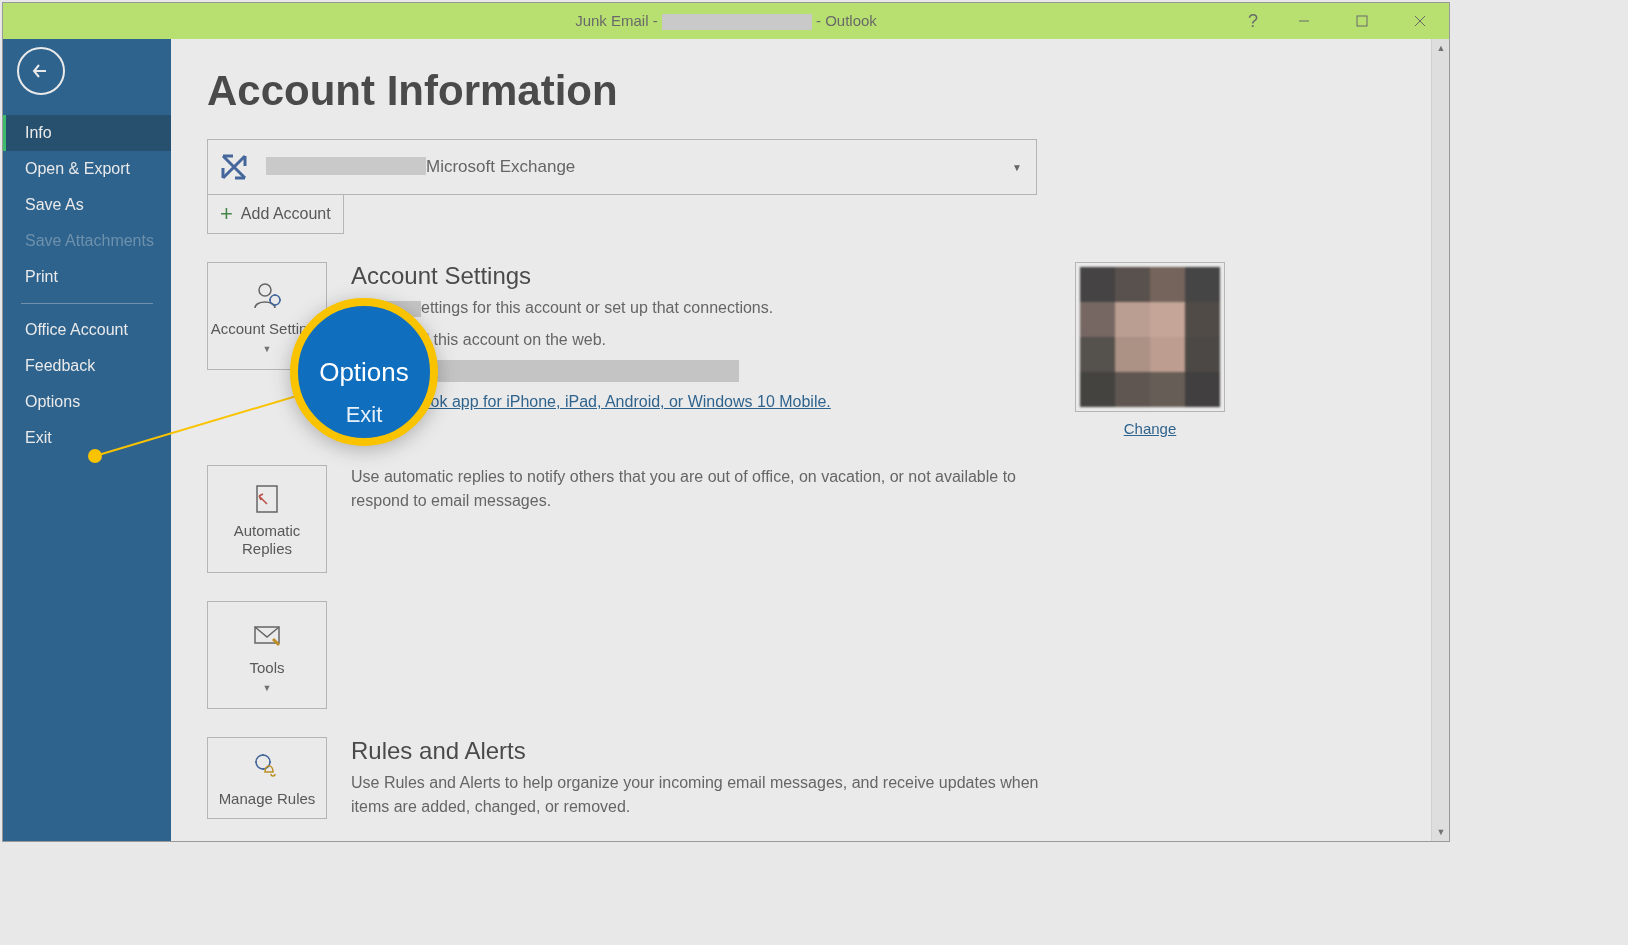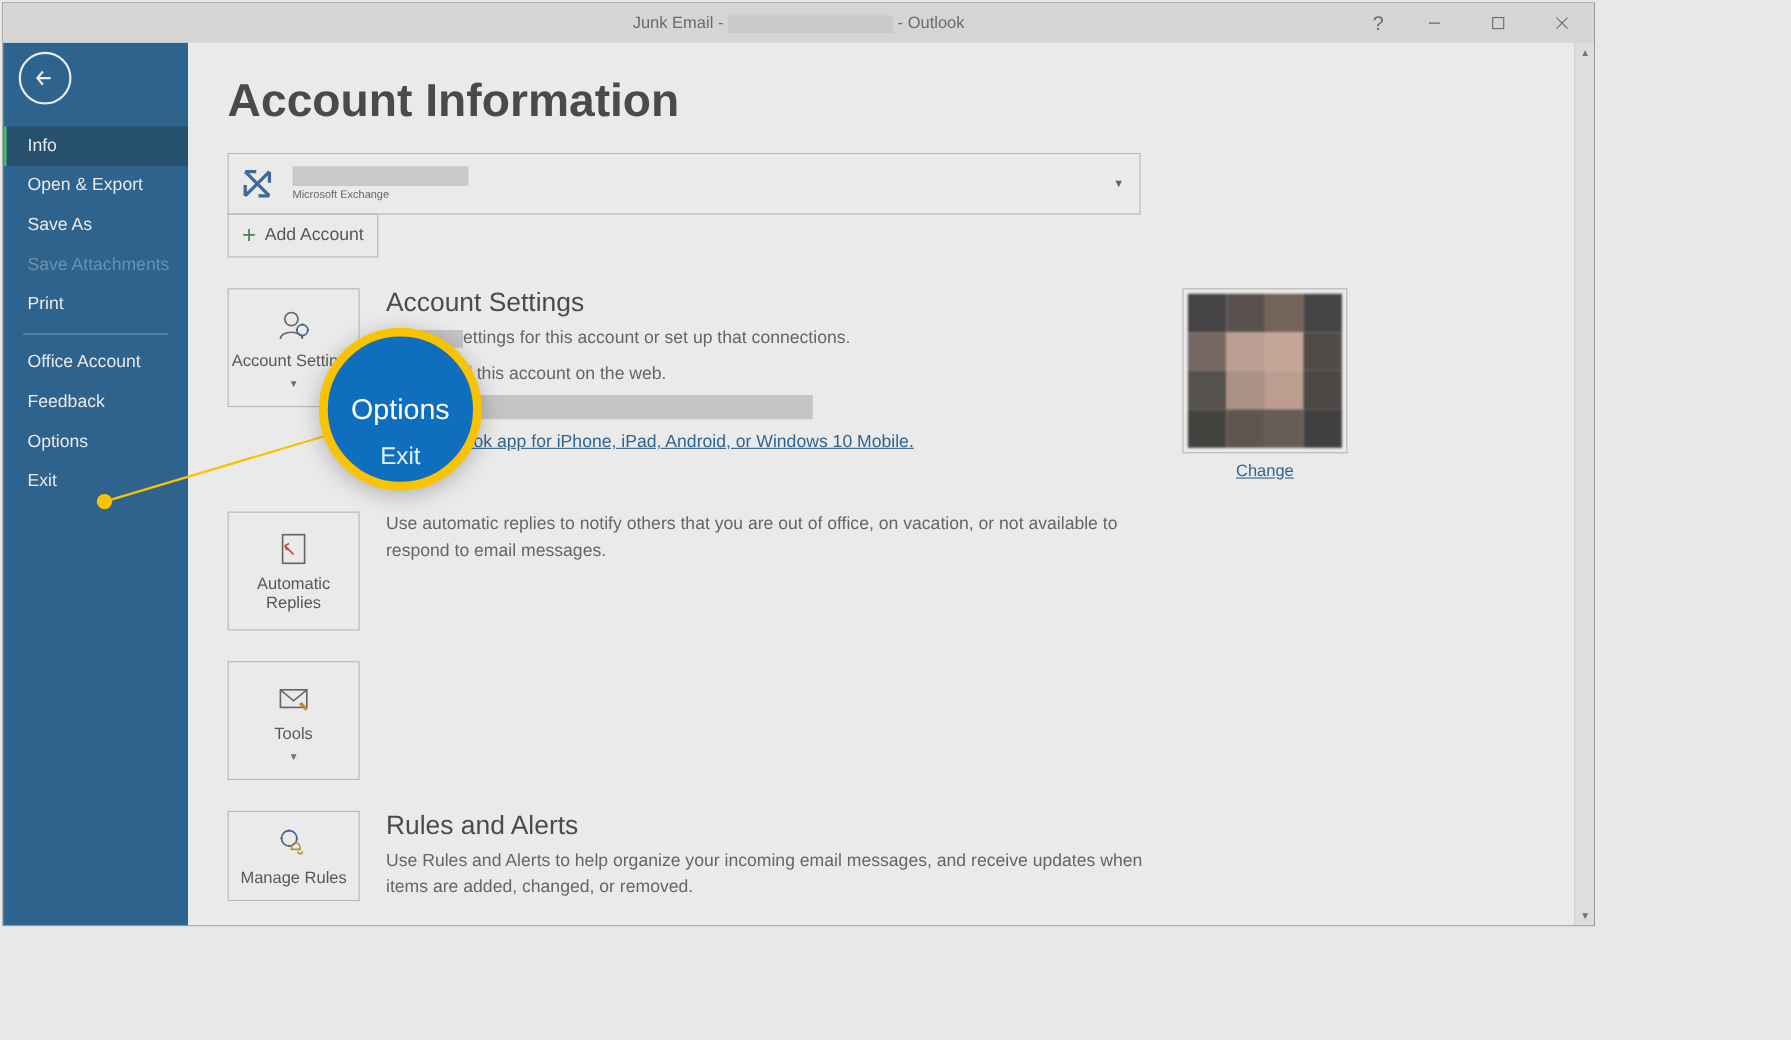--- a/index.html
+++ b/index.html
@@ -1,20 +1,20 @@
 <!DOCTYPE html>
 <html><head>
 <meta charset="utf-8">
 <style>
 * { margin: 0; padding: 0; box-sizing: border-box; font-family: "Segoe UI", Arial, sans-serif; }
 body { width: 1628px; height: 945px; background: #e8e8e8; overflow: hidden; position: relative; }
 
 .window { width: 1448px; height: 840px; position: absolute; top: 2px; left: 2px; background: #fff; border: 1px solid #999; }
 
-.titlebar { height: 36px; display: flex; align-items: center; justify-content: center; position: relative; background: #e5e5e5; }
+.titlebar { height: 36px; display: flex; align-items: center; justify-content: center; position: relative; background: #bef264; }
 .titlebar-text { font-size: 15px; color: #5a5a5a; }
 .titlebar-text .redact { display:inline-block; background:#d5d5d5; width:150px; height:16px; vertical-align:middle; }
 .win-controls { position: absolute; right: 0; top: 0; display: flex; height: 36px; }
 .win-btn { width: 58px; height: 36px; display: flex; align-items: center; justify-content: center; color: #5a5a5a; font-size: 14px; }
 .help-btn { width: 44px; font-size: 18px; font-weight: 300; }
 .win-btn svg { stroke: #5a5a5a; stroke-width: 1; fill: none; }
 
 .body-row { display: flex; height: calc(100% - 36px); }
 
 .sidebar { width: 168px; background: #0f5288; color: #fff; position: relative; flex-shrink: 0; }
@@ -31,21 +31,21 @@
 .scrollbar-v { position: absolute; right: 0; top: 0; width: 18px; height: 100%; background: #f0f0f0; border-left: 1px solid #ddd; }
 .scroll-arrow { height: 18px; width:18px; display:flex; align-items:center; justify-content:center; font-size:9px; color:#666; position:absolute; left:0; }
 .scroll-arrow.up { top:0; }
 .scroll-arrow.down { bottom:0; }
 
 .page-title { font-size: 42px; font-weight: 700; color: #333; margin-bottom: 24px; }
 
 .acct-drop { width: 830px; height: 56px; border: 1px solid #bcbcbc; display:flex; align-items:center; padding: 0 12px 0 6px; position:relative; }
 .acct-icon { width: 40px; height: 40px; background: #fff; border-radius:2px; display:flex; align-items:center; justify-content:center; margin-right: 12px; }
 .acct-icon svg { }
-.acct-txt { display:flex; flex-direction:column; font-size:10px; }
+.acct-txt { display:flex; flex-direction:row; font-size:17px; }
 .acct-txt .line1 { background:#d5d5d5; width:160px; height:18px; margin-bottom:3px; }
 .acct-txt .line2 { color: #555; }
 .acct-drop .chev { position:absolute; right:14px; font-size:10px; color:#555; }
 
 .add-acct { border: 1px solid #bcbcbc; padding: 6px 12px; display:inline-flex; align-items:center; gap:8px; font-size:16px; color:#444; margin-top: -1px; }
 .add-acct .plus { color: #2e7d32; font-size: 22px; font-weight: 300; }
 
 .section { display:flex; gap: 24px; margin-top: 28px; }
 .tile { width: 120px; height: 108px; border: 1px solid #bcbcbc; display:flex; flex-direction:column; align-items:center; justify-content:center; gap:6px; flex-shrink:0; }
 .tile-label { font-size: 15px; color: #444; text-align:center; line-height:1.2; }

